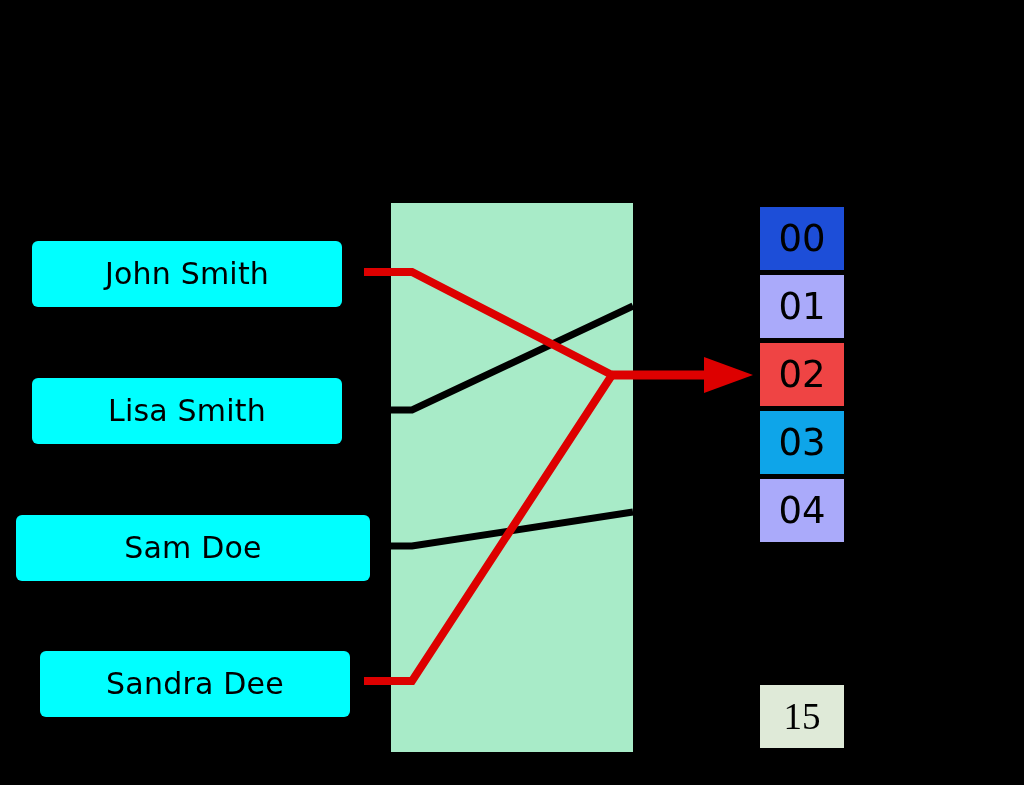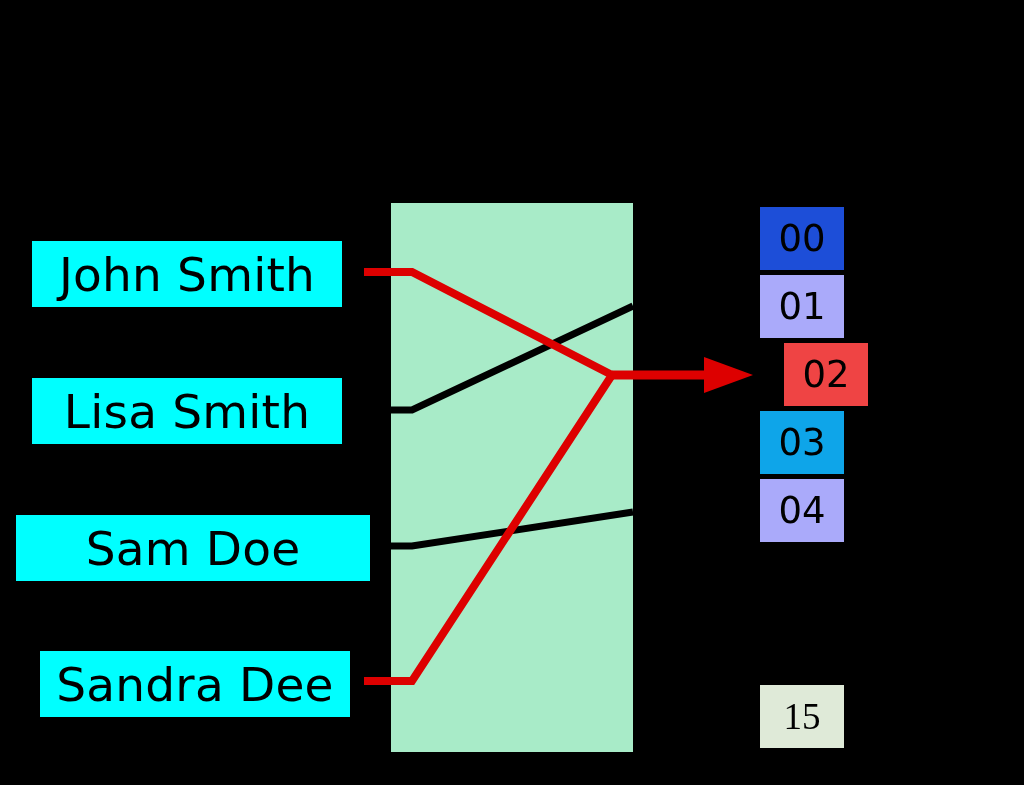--- a/index.html
+++ b/index.html
@@ -15,24 +15,25 @@
     overflow: hidden;
     font-family: "DejaVu Sans", "Liberation Sans", sans-serif;
   }
   .key-box {
     position: absolute;
     background: #00ffff;
     color: #000000;
     display: flex;
     align-items: center;
     justify-content: center;
-    font-size: 47px;
+    font-size: 30px;
     line-height: 1;
     letter-spacing: 0.2px;
     box-sizing: border-box;
+    border-radius: 6px;
   }
   .bucket {
     position: absolute;
     left: 760px;
     width: 84px;
     height: 63px;
     display: flex;
     align-items: center;
     justify-content: center;
     font-size: 37px;
@@ -91,21 +92,21 @@
   <div class="key-box" style="left:40px; top:651px; width:310px; height:66px;">
     <span>Sandra Dee</span>
   </div>
 
   <div class="bucket" style="top:207px; background:#1d4ed8;">
     <span>00</span>
   </div>
   <div class="bucket" style="top:275px; background:#aaaafa;">
     <span>01</span>
   </div>
-  <div class="bucket" style="top:343px; background:#ef4444;margin-left:24px;">
+  <div class="bucket" style="top:343px; background:#ef4444;">
     <span>02</span>
   </div>
   <div class="bucket" style="top:411px; background:#0ea5e9;">
     <span>03</span>
   </div>
   <div class="bucket" style="top:479px; background:#aaaafa;align-items:center;">
     <span>04</span>
   </div>
   <div class="bucket" style="top:685px; background:#dfead8;font-family:Liberation Serif, serif;">
     <span>15</span>

